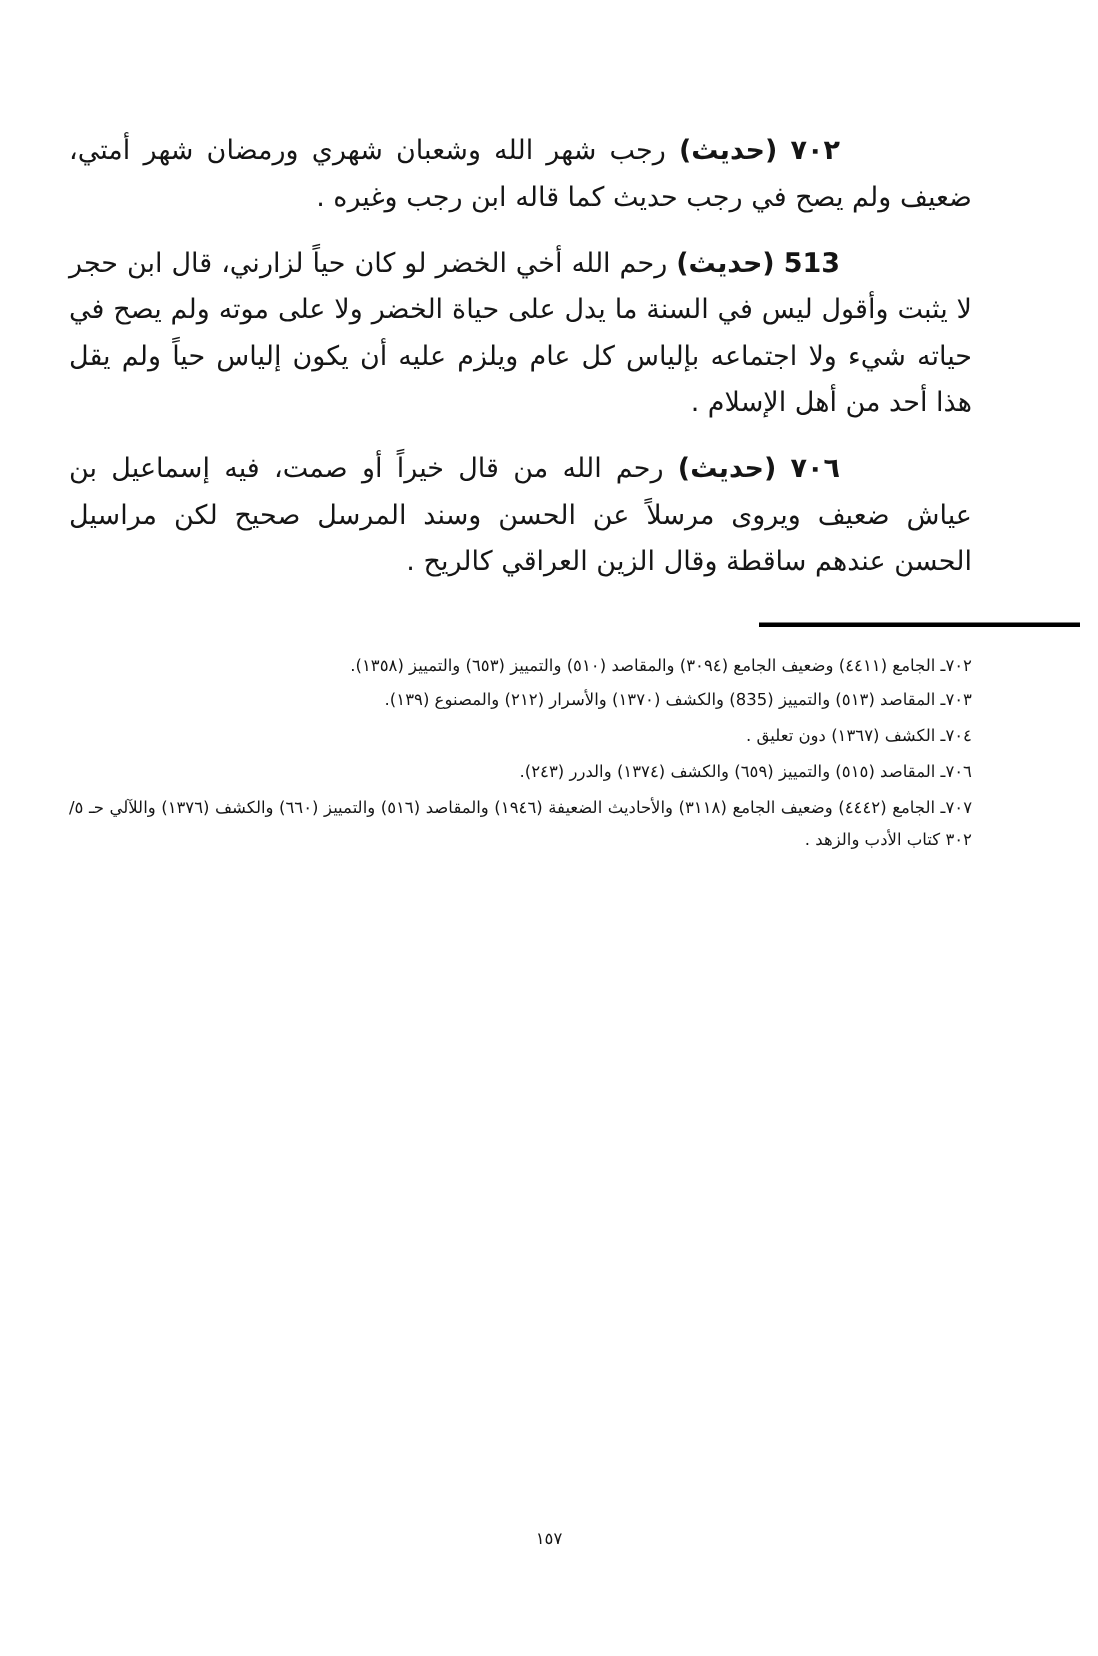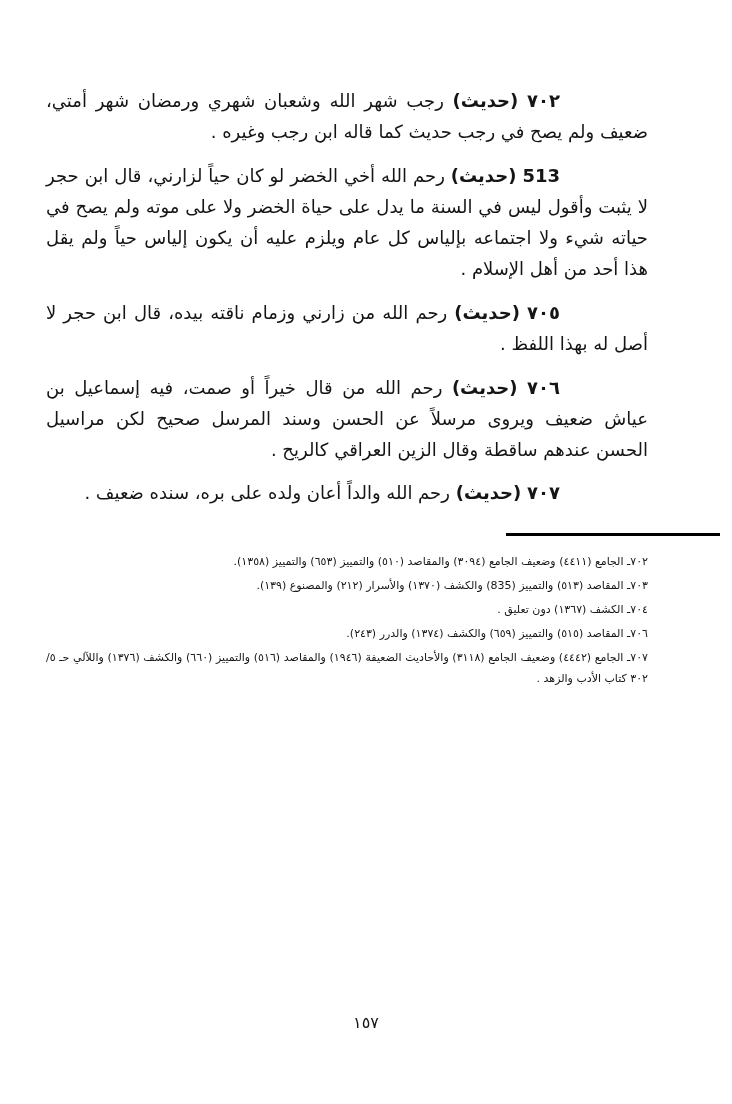--- a/index.html
+++ b/index.html
@@ -44,21 +44,21 @@
     line-height: 1.9;
     text-align: justify;
     margin: 0 0 3px 0;
   }
   .page-number {
     position: absolute;
     bottom: 72px;
     left: 0;
     right: 0;
     text-align: center;
-    font-size: 16px;
+    font-size: 11px;
   }
 </style>
 </head>
 <body>
 
 <div class="page">
 
   <div class="main-text">
 
     <p class="entry">
@@ -67,37 +67,27 @@
       <span class="body">رجب شهر الله وشعبان شهري ورمضان شهر أمتي، ضعيف ولم يصح في رجب حديث كما قاله ابن رجب وغيره .</span>
     </p>
 
     <p class="entry">
       <span class="num">513</span>
       <span class="label">(حديث)</span>
       <span class="body">رحم الله أخي الخضر لو كان حياً لزارني، قال ابن حجر لا يثبت وأقول ليس في السنة ما يدل على حياة الخضر ولا على موته ولم يصح في حياته شيء ولا اجتماعه بإلياس كل عام ويلزم عليه أن يكون إلياس حياً ولم يقل هذا أحد من أهل الإسلام .</span>
     </p>
 
 
-    <p class="entry">
-      <span class="num">٧٠٥</span>
-      <span class="label">(حديث)</span>
-      <span class="body">رحم الله من زارني وزمام ناقته بيده، قال ابن حجر لا أصل له بهذا اللفظ .</span>
-    </p>
 
     <p class="entry">
       <span class="num">٧٠٦</span>
       <span class="label">(حديث)</span>
       <span class="body">رحم الله من قال خيراً أو صمت، فيه إسماعيل بن عياش ضعيف ويروى مرسلاً عن الحسن وسند المرسل صحيح لكن مراسيل الحسن عندهم ساقطة وقال الزين العراقي كالريح .</span>
     </p>
 
-    <p class="entry">
-      <span class="num">٧٠٧</span>
-      <span class="label">(حديث)</span>
-      <span class="body">رحم الله والداً أعان ولده على بره، سنده ضعيف .</span>
-    </p>
 
   </div>
 
   <hr class="separator">
 
   <div class="footnotes">
 
     <p class="footnote">
       <span class="fn-marker">٧٠٢ـ</span>
       <span class="fn-text">الجامع (٤٤١١) وضعيف الجامع (٣٠٩٤) والمقاصد (٥١٠) والتمييز (٦٥٣) والتمييز (١٣٥٨).</span>

